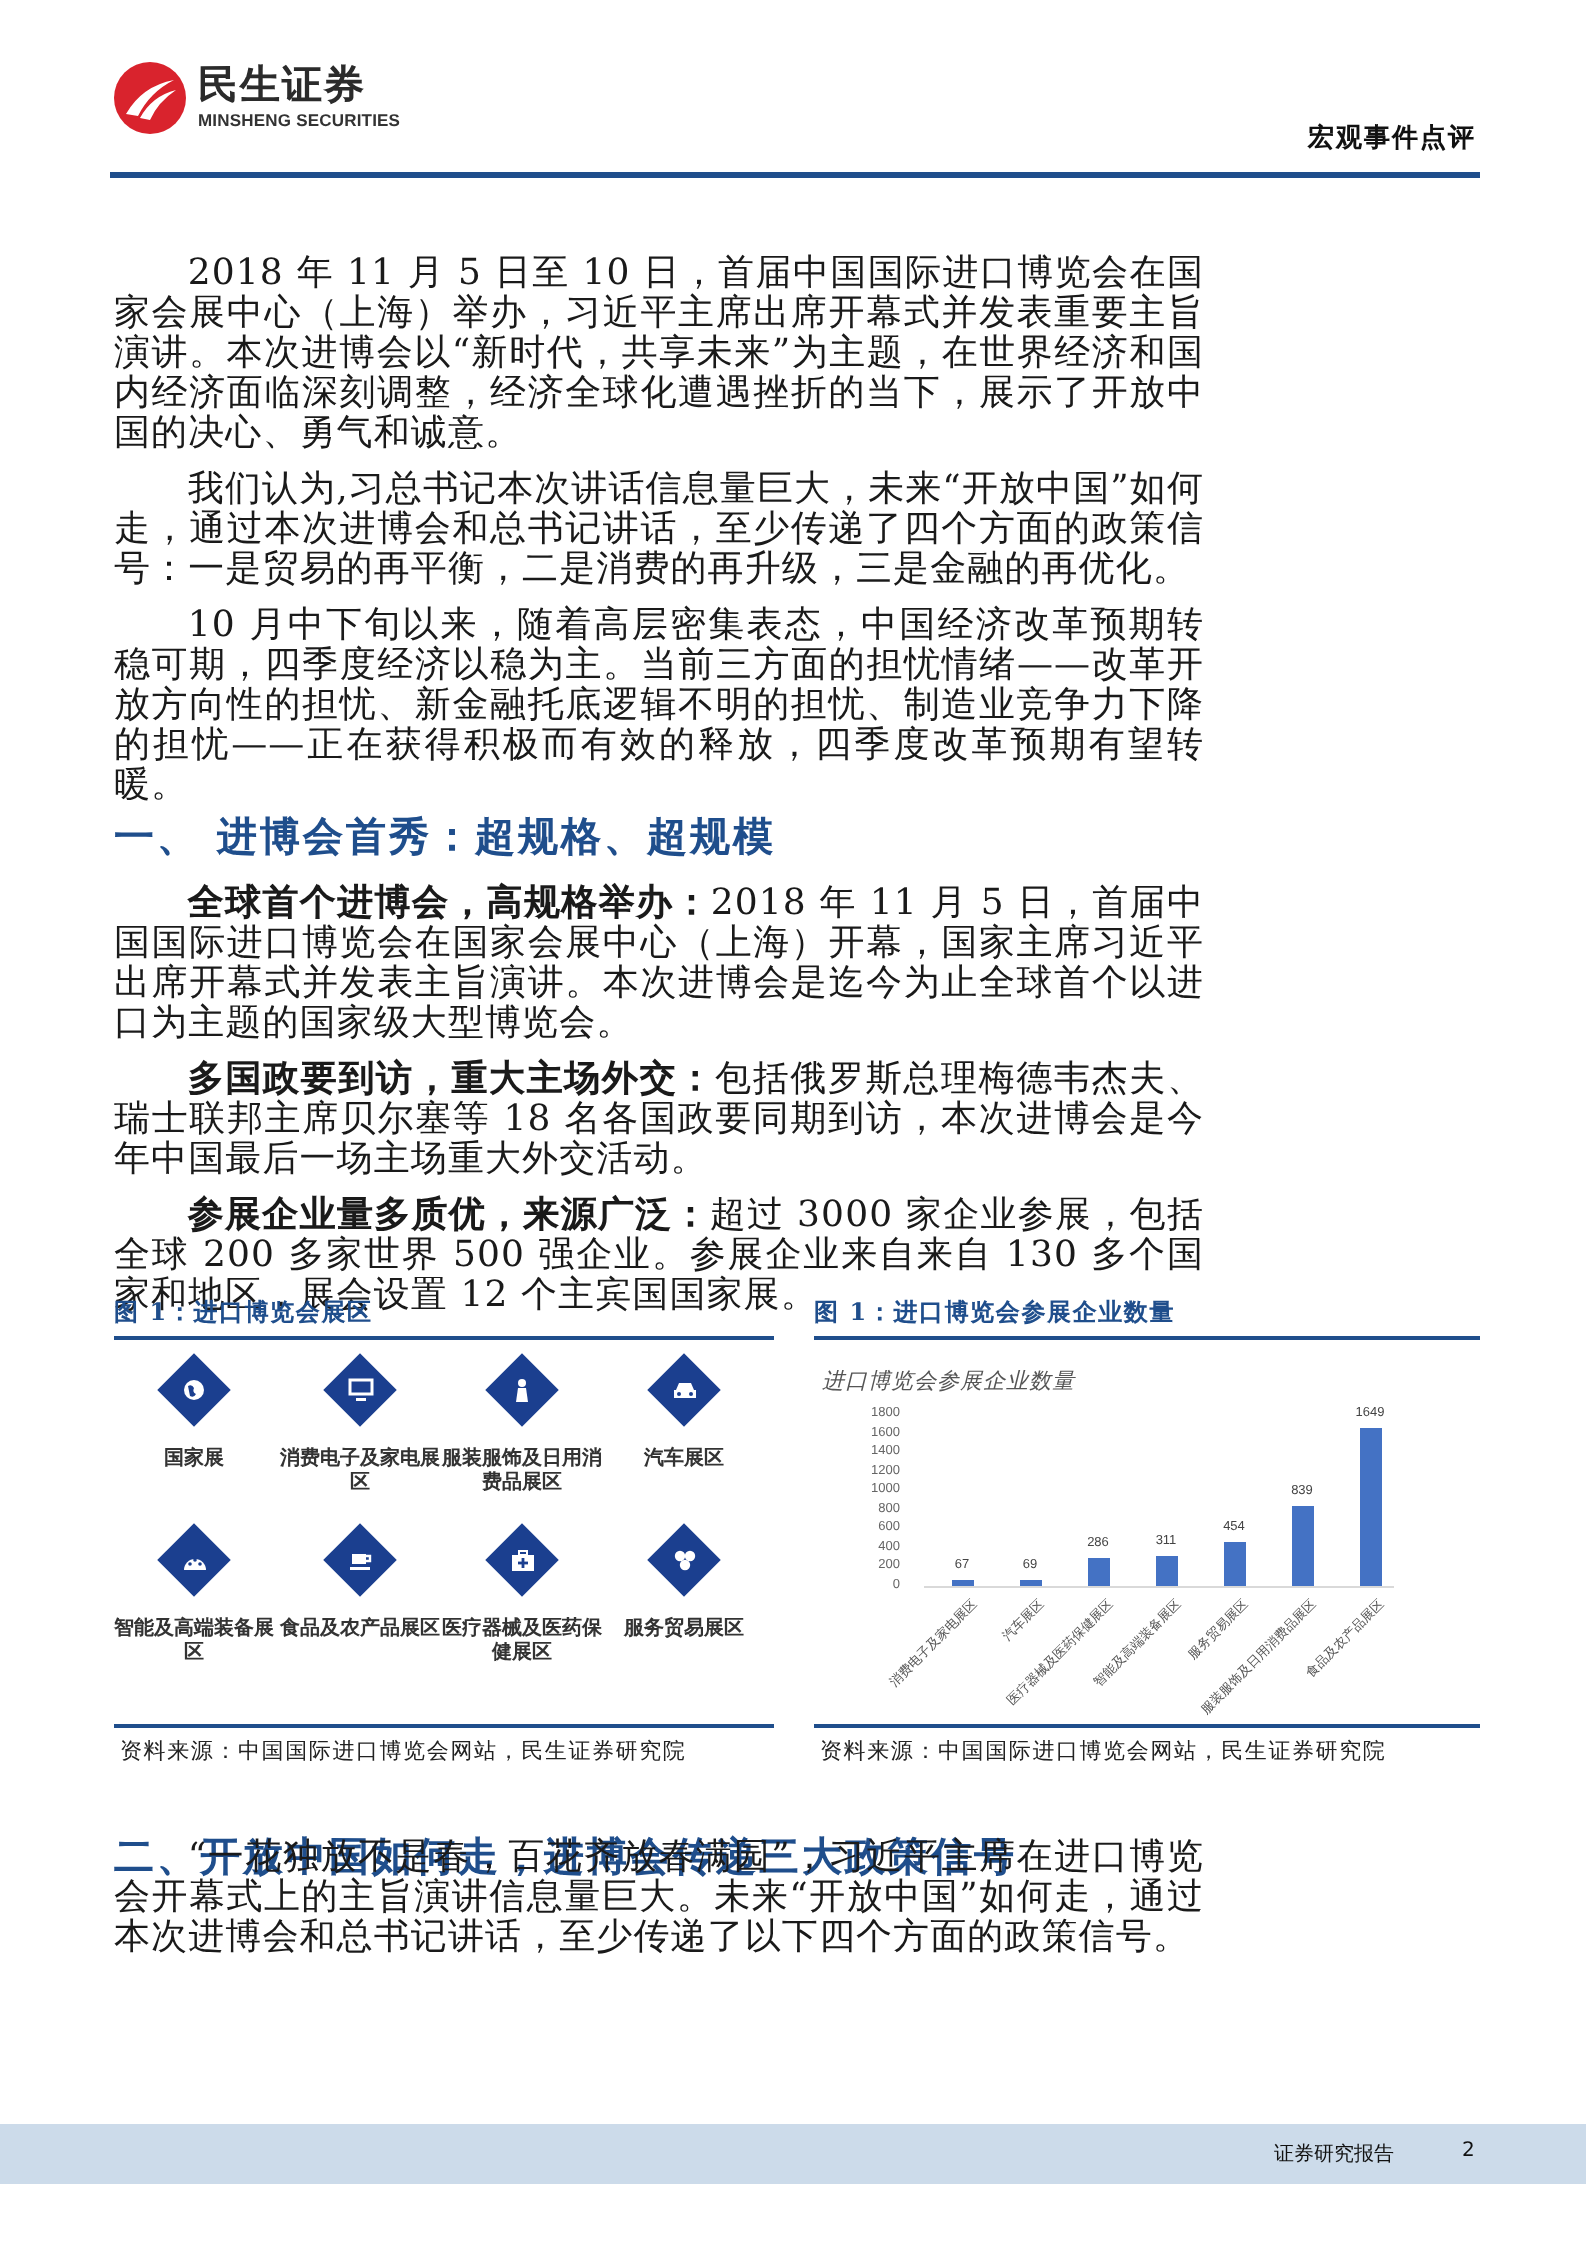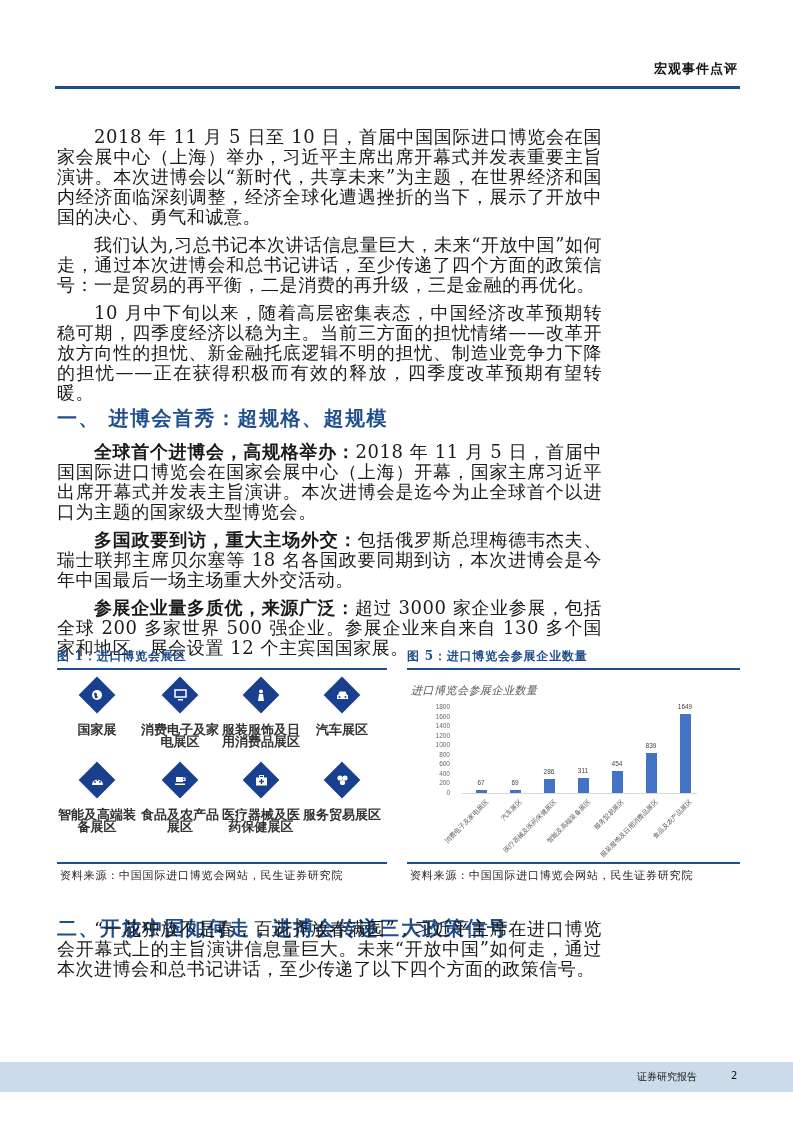--- a/index.html
+++ b/index.html
@@ -24,39 +24,49 @@
   .fig { position:absolute; top:648px; }
   .fig-title { font-size:12px; font-weight:bold; color:#1f4e8c; height:20px; letter-spacing:0.8px; font-family:"DejaVu Serif","Liberation Serif",serif; }
   .fig-rule { height:2px; background:#1f4e8c; }
   .fig-source { position:absolute; font-size:11px; letter-spacing:0.8px; color:#222; white-space:nowrap; }
   .fig-bottom-rule { position:absolute; height:2px; background:#1f4e8c; }
 
   .zone-grid { position:absolute; left:57px; top:670px; width:330px; height:190px; }
   .zone { position:absolute; width:80px; text-align:center; }
   .diamond { width:26px; height:26px; background:#1b3f8f; transform:rotate(45deg); margin:12px auto 0; position:relative; }
   .diamond-inner { position:absolute; left:0; top:0; width:26px; height:26px; transform:rotate(-45deg); display:flex; align-items:center; justify-content:center; }
-  .zone-label { font-family:"DejaVu Sans","Liberation Sans",sans-serif; font-size:13px; font-weight:bold; color:#333; line-height:12px; margin-top:16px; }
+  .zone-label { font-family:"DejaVu Sans","Liberation Sans",sans-serif; font-size:10px; font-weight:bold; color:#333; line-height:12px; margin-top:16px; }
 
   .chart { position:absolute; left:411px; top:670px; width:330px; height:195px; }
   .chart-title { position:absolute; left:0; width:300px; top:13px; font-size:11px; color:#555; letter-spacing:0.5px;font-style:italic; }
   .ytick { position:absolute; left:18px; width:40px; text-align:right; font-family:"Liberation Sans","DejaVu Sans",sans-serif; font-size:6.5px; color:#666; }
   .bar { position:absolute; width:11px; background:#4472c4; }
   .bar-label { position:absolute; width:30px; text-align:center; font-family:"Liberation Sans","DejaVu Sans",sans-serif; font-size:6.5px; color:#444; }
   .xaxis { position:absolute; left:64px; top:793px; width:235px; height:1px; background:#d9d9d9; }
   .xlabel { position:absolute; font-size:6.5px; color:#555; white-space:nowrap; transform-origin:right top; transform:rotate(-45deg); font-family:"DejaVu Sans","Liberation Sans",sans-serif; }
 
   .footer { position:absolute; left:0; top:1062px; width:793px; height:30px; background:#ccdbea; }
   .footer-left { position:absolute; left:57px; top:8px; font-family:"DejaVu Sans","Liberation Sans",sans-serif; font-size:10px; color:#111; white-space:nowrap; }
   .footer-right { position:absolute; left:637px; top:8px; font-family:"DejaVu Sans","Liberation Sans",sans-serif; font-size:10px; color:#111; white-space:nowrap; }
   .footer-page { position:absolute; left:731px; top:8px; font-family:"DejaVu Sans","Liberation Sans",sans-serif; font-size:10px; color:#111; }
 </style>
 </head>
 <body>
 
 <div class="header">
+  <div class="logo">
+    <div class="logo-mark">
+      <svg width="36" height="36" viewBox="0 0 36 36">
+        <path d="M6 26 Q14 12 30 9 Q18 15 12 27 Z" fill="#ffffff"></path>
+        <path d="M13 28 Q19 17 31 14 Q22 20 18 29 Z" fill="#ffffff"></path>
+      </svg>
+    </div>
+    <div class="logo-cn">民生证券</div>
+    <div class="logo-en">MINSHENG SECURITIES</div>
+  </div>
   <div class="header-tag">宏观事件点评</div>
   <div class="header-rule"></div>
 </div>
 
 <div class="content">
   <p class="para">2018 年 11 月 5 日至 10 日，首届中国国际进口博览会在国家会展中心（上海）举办，习近平主席出席开幕式并发表重要主旨演讲。本次进博会以“新时代，共享未来”为主题，在世界经济和国内经济面临深刻调整，经济全球化遭遇挫折的当下，展示了开放中国的决心、勇气和诚意。</p>
   <p class="para">我们认为,习总书记本次讲话信息量巨大，未来“开放中国”如何走，通过本次进博会和总书记讲话，至少传递了四个方面的政策信号：一是贸易的再平衡，二是消费的再升级，三是金融的再优化。</p>
   <p class="para">10 月中下旬以来，随着高层密集表态，中国经济改革预期转稳可期，四季度经济以稳为主。当前三方面的担忧情绪——改革开放方向性的担忧、新金融托底逻辑不明的担忧、制造业竞争力下降的担忧——正在获得积极而有效的释放，四季度改革预期有望转暖。</p>
 </div>
 
@@ -170,21 +180,21 @@
     </div>
       </div>
     <div class="zone-label">服务贸易展区</div>
   </div>
 </div>
 
 <div class="fig-bottom-rule" style="left:57px; top:862px; width:330px;"></div>
 <div class="fig-source" style="left:60px; top:868px;">资料来源：中国国际进口博览会网站，民生证券研究院</div>
 
 <div class="fig" style="left:407px; width:333px;">
-  <div class="fig-title">图 5：进口博览会参展企业数量</div>
+  <div class="fig-title">图 1：进口博览会参展企业数量</div>
   <div class="fig-rule"></div>
 </div>
 
 <div class="chart">
   <div class="chart-title">进口博览会参展企业数量</div>
 </div>
 
 <div class="ytick" style="left:410px; top:703px;">1800</div>
 <div class="ytick" style="left:410px; top:713px;">1600</div>
 <div class="ytick" style="left:410px; top:722px;">1400</div>

